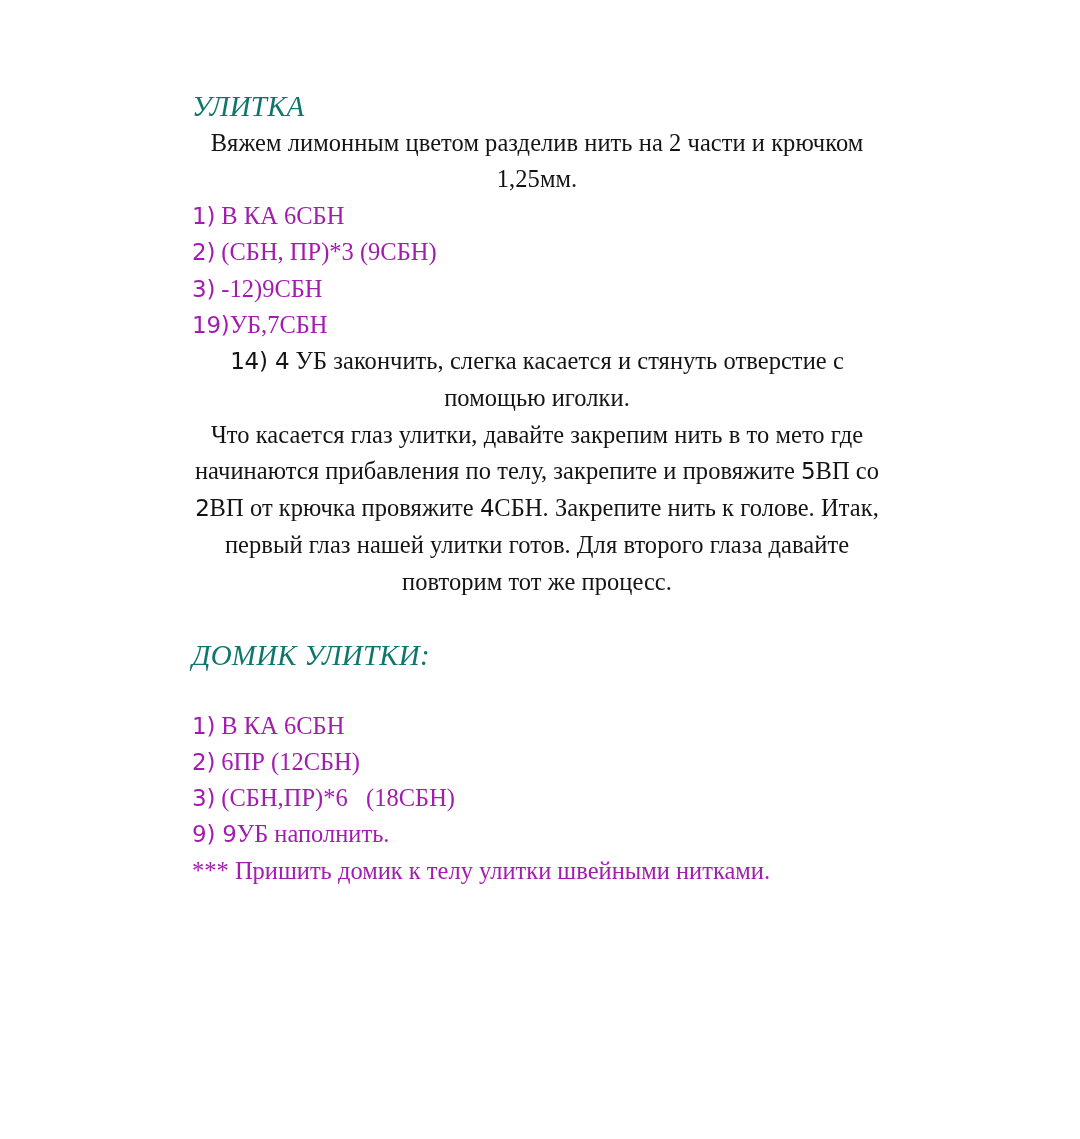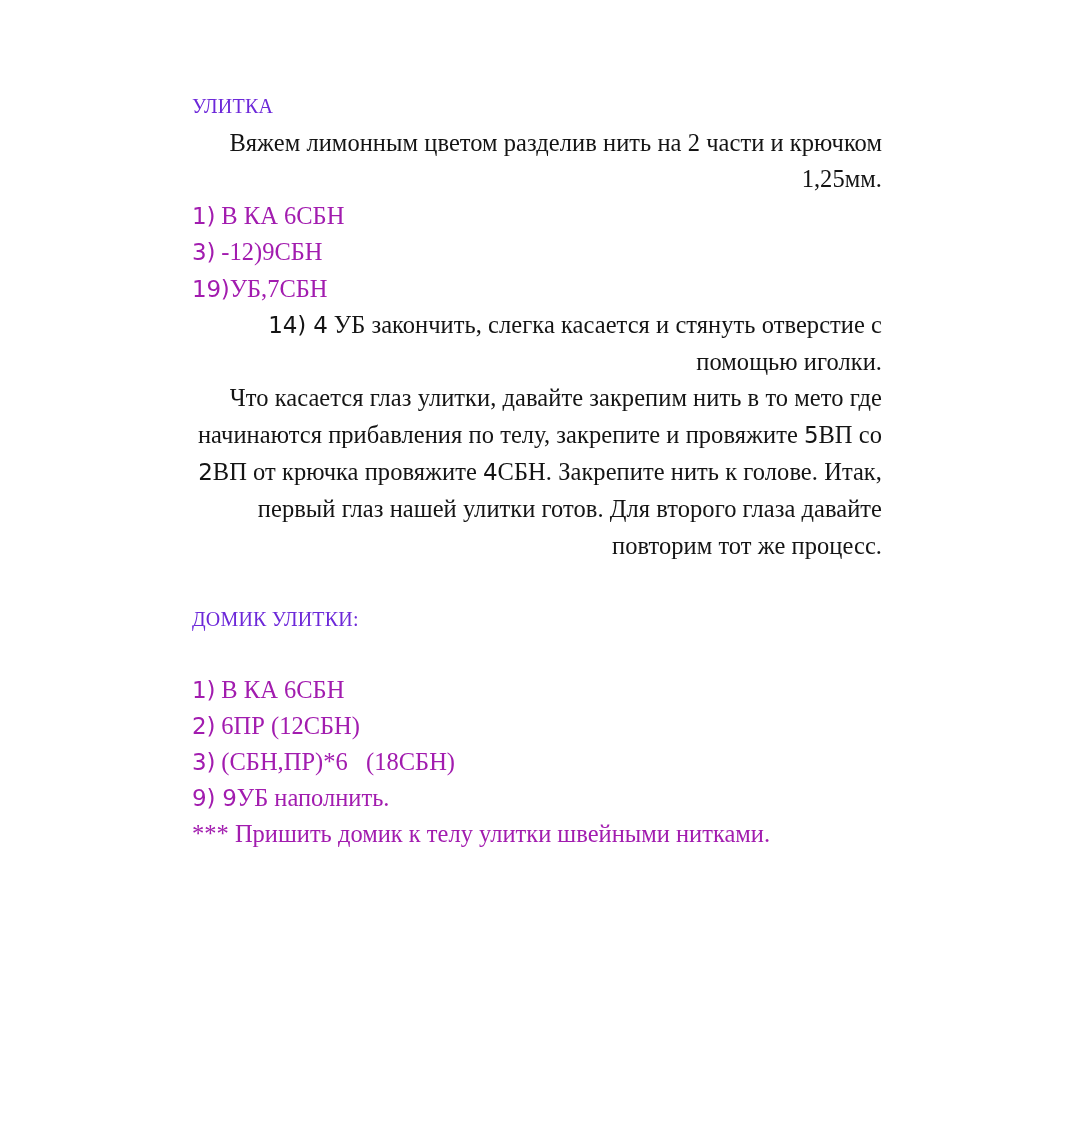--- a/index.html
+++ b/index.html
@@ -29,32 +29,33 @@
 
   .doc-body {
     position: absolute;
     left: 192px;
     top: 88px;
     width: 700px;
   }
 
   
   .heading {
-    font-size: 20px;
+    font-size: 29px;
     line-height: 36.6px;
     letter-spacing: 0.2px;
-    color: #6d28d9;
+    color: #0f766e;
+    font-style: italic;
   }
 
   
   .para {
     font-size: 24.5px;
     line-height: 36.8px;
     letter-spacing: 0.05px;
-    text-align: right;
+    text-align: center;
     color: #141414;
     width: 690px;
   }
 
   
   .row {
     font-size: 24.5px;
     line-height: 36.2px;
     white-space: pre;
     color: #a21caf;
@@ -84,20 +85,21 @@
 
 <div class="page">
   <div class="doc-body">
 
     <div class="heading">УЛИТКА</div>
 
     <div class="para">Вяжем лимонным цветом разделив нить на 2 части и крючком 1,25мм.</div>
 
     <div class="row"><span class="num">1)</span><span> В КА 6СБН</span></div>
 
+    <div class="row"><span class="num">2)</span><span> (СБН, ПР)*3 (9СБН)</span></div>
 
     <div class="row"><span class="num">3)</span><span> -12)9СБН</span></div>
 
     <div class="row"><span class="num">19)</span><span>УБ,7СБН</span></div>
 
     <div class="para"><span class="num">14)</span><span class="num"> </span><span class="num">4</span><span> УБ закончить, слегка касается и стянуть отверстие с помощью иголки.</span></div>
 
     <div class="para"><span>Что касается глаз улитки, давайте закрепим нить в то мето где начинаются прибавления по телу, закрепите и провяжите </span><span class="num">5</span><span>ВП со </span><span class="num">2</span><span>ВП от крючка провяжите </span><span class="num">4</span><span>СБН. Закрепите нить к голове. Итак, первый глаз нашей улитки готов. Для второго глаза давайте повторим тот же процесс.</span></div>
 
     <div class="spacer"></div>

